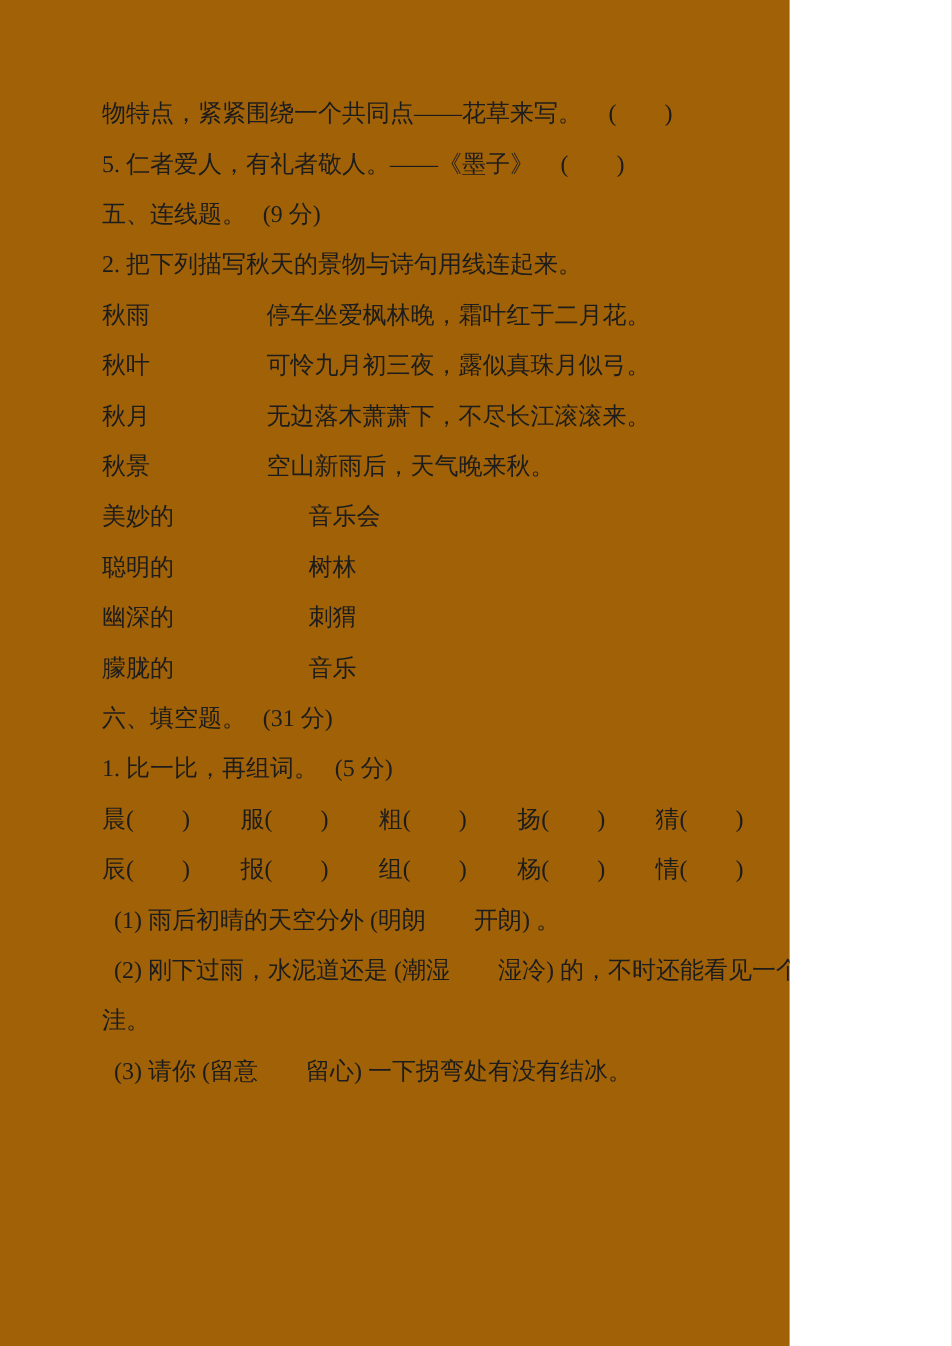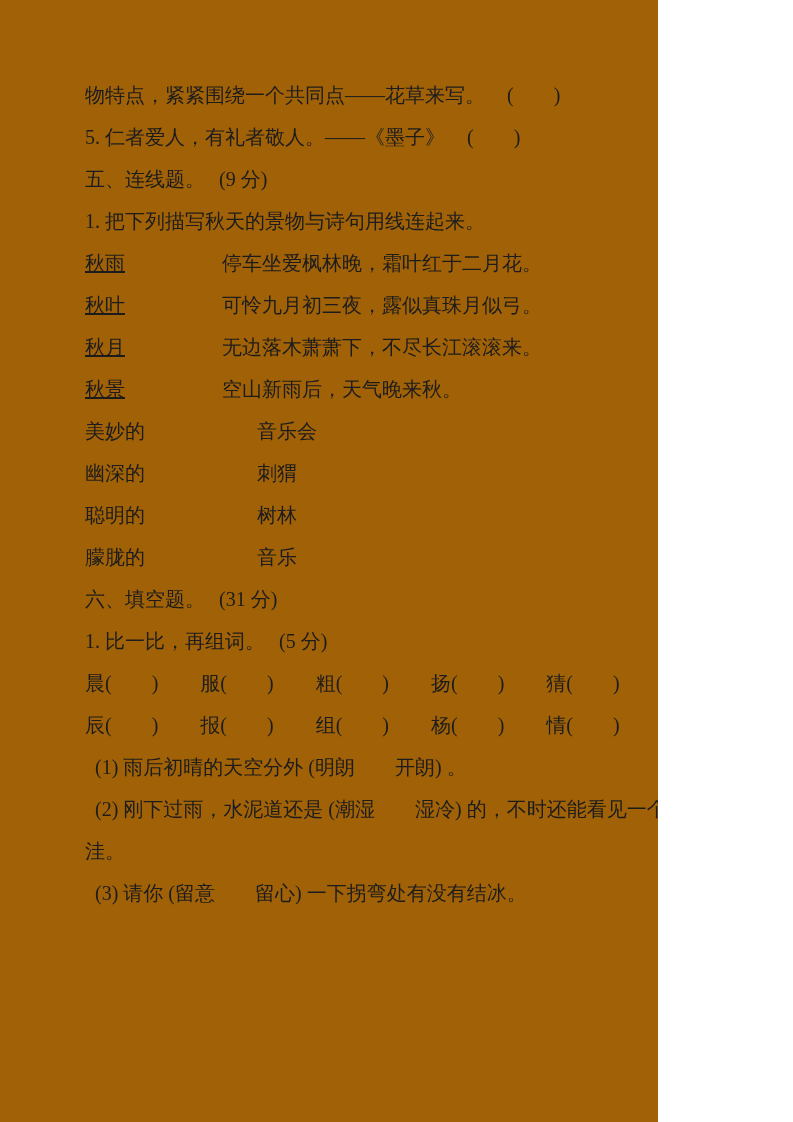--- a/index.html
+++ b/index.html
@@ -43,41 +43,41 @@
   .blank {
     margin-left: 22px;
   }
   .match {
     display: flex;
     align-items: baseline;
   }
   .match .left {
     flex: 0 0 auto;
   }
-  .poems .left { width: 137px; text-decoration: underline; }
+  .poems .left { width: 137px; }
   .words .left { width: 172px; }
   .match .right { flex: 0 0 auto; }
   .cells {
     display: flex;
     gap: 42px;
   }
   .cell { flex: 0 0 auto; }
 </style>
 </head>
 <body>
 
 <div class="page">
 
   <p class="line"><span>物特点，紧紧围绕一个共同点——花草来写。</span><span class="blank">(　　)</span></p>
 
   <p class="line"><span>5. 仁者爱人，有礼者敬人。——《墨子》</span><span class="blank">(　　)</span></p>
 
   <p class="line"><span>五、连线题。</span><span class="score">(9 分)</span></p>
 
-  <p class="line">1. 把下列描写秋天的景物与诗句用线连起来。</p>
+  <p class="line">2. 把下列描写秋天的景物与诗句用线连起来。</p>
 
   <div class="line match poems">
     <span class="left">秋雨</span>
       <span class="right">停车坐爱枫林晚，霜叶红于二月花。</span>
   </div>
   <div class="line match poems">
     <span class="left">秋叶</span>
       <span class="right">可怜九月初三夜，露似真珠月似弓。</span>
   </div>
   <div class="line match poems">
@@ -88,26 +88,26 @@
     <span class="left">秋景</span>
       <span class="right">空山新雨后，天气晚来秋。</span>
   </div>
 
 
   <div class="line match words">
     <span class="left">美妙的</span>
       <span class="right">音乐会</span>
   </div>
   <div class="line match words">
+    <span class="left">聪明的</span>
+      <span class="right">树林</span>
+  </div>
+  <div class="line match words">
     <span class="left">幽深的</span>
       <span class="right">刺猬</span>
-  </div>
-  <div class="line match words">
-    <span class="left">聪明的</span>
-      <span class="right">树林</span>
   </div>
   <div class="line match words">
     <span class="left">朦胧的</span>
       <span class="right">音乐</span>
   </div>
 
   <p class="line"><span>六、填空题。</span><span class="score">(31 分)</span></p>
 
   <p class="line"><span>1. 比一比，再组词。</span><span class="score">(5 分)</span></p>
 

